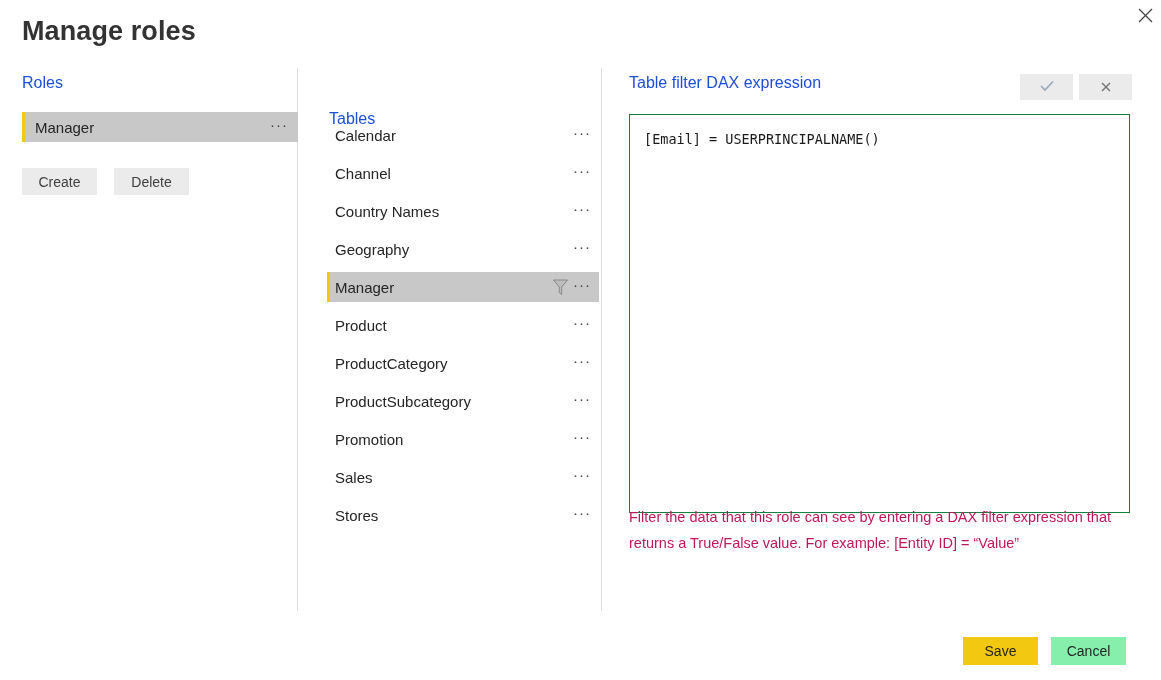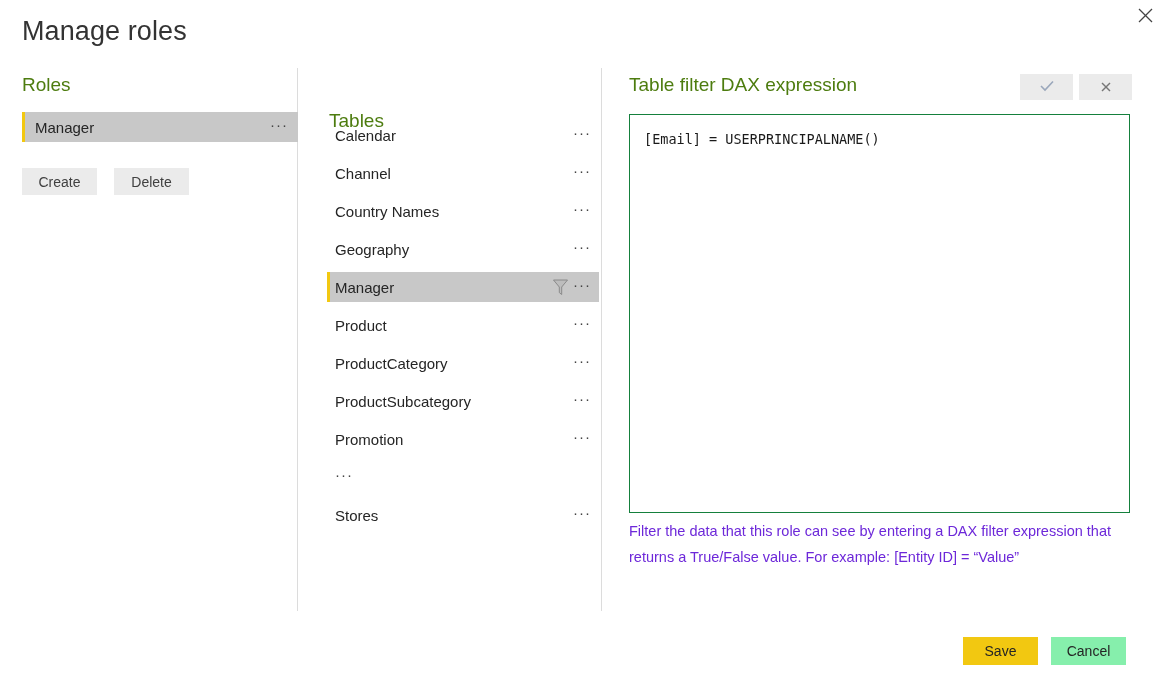--- a/index.html
+++ b/index.html
@@ -32,32 +32,32 @@
     padding: 0;
   }
   .close-btn svg { display: block; }
 
   
   .dialog-title {
     position: absolute;
     left: 22px;
     top: 16px;
     font-size: 27px;
-    font-weight: 400;
+    font-weight: 700;
     color: #333333;
     letter-spacing: 0.1px;
     white-space: nowrap;
   }
 
   
   .section-head {
     position: absolute;
-    font-size: 19px;
+    font-size: 16px;
     font-weight: 300;
-    color: #4d7c0f;
+    color: #1d4ed8;
     white-space: nowrap;
   }
   #roles-head  { left: 22px;  top: 74px; }
   #tables-head { left: 329px; top: 74px; margin-top: 36px; }
   #dax-head    { left: 629px; top: 74px; }
 
   
   .v-divider {
     position: absolute;
     top: 68px;
@@ -198,25 +198,25 @@
     color: #1a1a1a;
     resize: none;
     outline: none;
     white-space: pre;
     overflow: auto;
   }
 
   #dax-help {
     position: absolute;
     left: 629px;
-    top: 518px;
+    top: 504px;
     width: 490px;
     font-size: 14.5px;
     line-height: 26px;
-    color: #6d28d9;
+    color: #be185d;
   }
 
   
   #footer-actions {
     position: absolute;
     left: 963px;
     top: 637px;
     display: flex;
     gap: 13px;
   }
@@ -301,20 +301,21 @@
     </div>
     <div class="table-row">
       <span class="table-name">ProductSubcategory</span>
       <span class="ellipsis-menu">···</span>
     </div>
     <div class="table-row">
       <span class="table-name">Promotion</span>
       <span class="ellipsis-menu">···</span>
     </div>
     <div class="table-row">
+      <span class="table-name">Sales</span>
       <span class="ellipsis-menu">···</span>
     </div>
     <div class="table-row">
       <span class="table-name">Stores</span>
       <span class="ellipsis-menu">···</span>
     </div>
   </div>
 
 <div id="dax-confirm-row">
   <button class="icon-btn">

